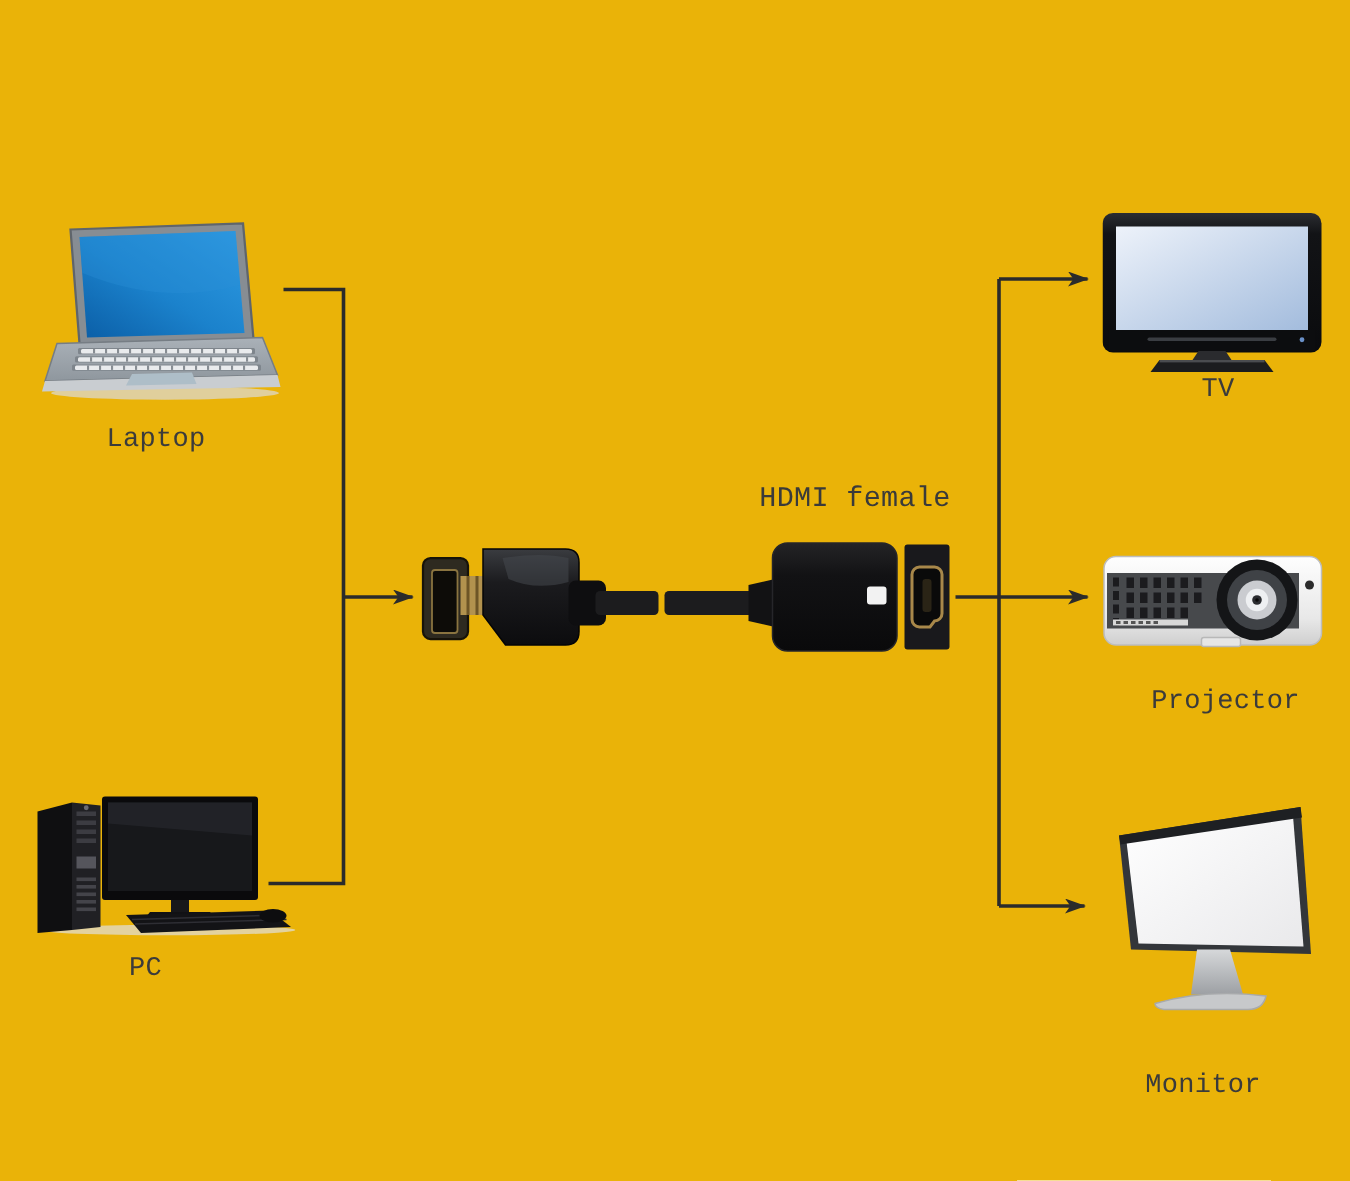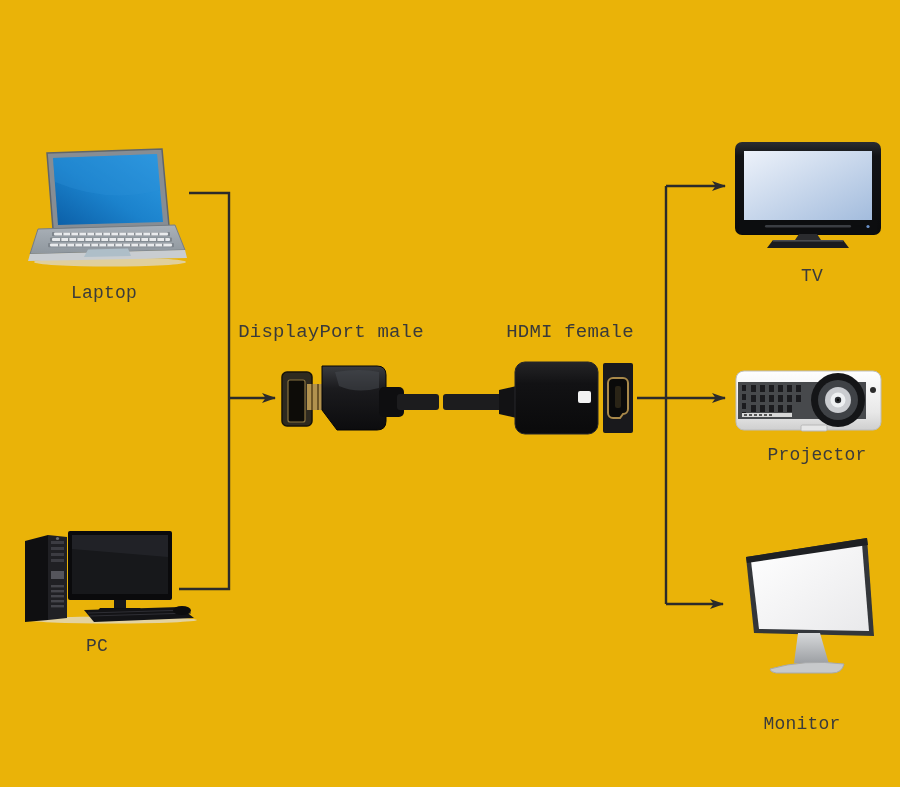--- a/index.html
+++ b/index.html
@@ -182,21 +182,20 @@
     <rect x="168" y="40" width="60" height="16" rx="3" fill="#1c1c1e"></rect>
     <polygon points="224,36 246,31 246,65 224,60" fill="#121214"></polygon>
 
     <rect x="240" y="8" width="83" height="72" rx="10" fill="url(#abody)" stroke="#26262a" stroke-width="1"></rect>
     <rect x="303" y="37" width="13" height="12" rx="2" fill="#f2f2f2"></rect>
 
     <rect x="328" y="9" width="30" height="70" rx="2" fill="#19191c"></rect>
     <path d="M338,24 h10 a5,5 0 0 1 5,5 v26 a5,5 0 0 1 -5,5 l-3,4 h-7 a5,5 0 0 1 -5,-5 v-30 a5,5 0 0 1 5,-5 z" fill="#0a0a0a" stroke="#a8884a" stroke-width="2"></path>
     <rect x="340" y="32" width="6" height="22" rx="2" fill="#2a2416"></rect>
   </svg>
-  <div class="conlabel" style="left:331px;top:321px">DisplayPort male</div>
   <div class="conlabel" style="left:570px;top:321px">HDMI female</div>
 
   <svg class="abs" style="left:735px;top:139px" width="147" height="114" viewBox="0 0 147 114">
     <defs>
       <linearGradient id="tvscr" x1="0" y1="0" x2="1" y2="1">
         <stop offset="0" stop-color="#edf2fa"></stop>
         <stop offset="1" stop-color="#a3bcdd"></stop>
       </linearGradient>
       <linearGradient id="tvfr" x1="0" y1="0" x2="0" y2="1">
         <stop offset="0" stop-color="#2b2d31"></stop>
@@ -206,21 +205,21 @@
     </defs>
     <rect x="0" y="3" width="146" height="93" rx="7" fill="url(#tvfr)"></rect>
     <rect x="9" y="12" width="128" height="69" fill="url(#tvscr)"></rect>
     <rect x="4" y="81" width="138" height="14" fill="#0c0d0f"></rect>
     <rect x="30" y="86" width="86" height="2.4" rx="1.2" fill="#3a3d42"></rect>
     <circle cx="133" cy="87.5" r="1.6" fill="#6a90c8"></circle>
     <polygon points="64,95 82,95 86,101 60,101" fill="#2a2b2e"></polygon>
     <polygon points="38,101 108,101 114,109 32,109" fill="#1b1c1f"></polygon>
     <rect x="38" y="101" width="70" height="1.6" fill="#4a4c50"></rect>
   </svg>
-  <div class="devlabel" style="left:812px;top:266px">TV</div>
+  <div class="devlabel" style="left:812px;top:250px">TV</div>
 
   <svg class="abs" style="left:735px;top:367px" width="147" height="68" viewBox="0 0 147 68">
     <defs>
       <linearGradient id="pbody" x1="0" y1="0" x2="0" y2="1">
         <stop offset="0" stop-color="#fefefe"></stop>
         <stop offset="0.7" stop-color="#e8e8e8"></stop>
         <stop offset="1" stop-color="#cfcfcf"></stop>
       </linearGradient>
     </defs>
     <rect x="1" y="4" width="145" height="59" rx="8" fill="url(#pbody)" stroke="#bdbdbd" stroke-width="1"></rect>
@@ -259,21 +258,21 @@
     </g>
     <circle cx="103" cy="33" r="27" fill="#141517"></circle>
     <circle cx="103" cy="33" r="20" fill="#3f4246"></circle>
     <circle cx="103" cy="33" r="13" fill="#caccd0"></circle>
     <circle cx="103" cy="33" r="7.5" fill="#eef0f2"></circle>
     <circle cx="103" cy="33" r="3.2" fill="#2a2c30"></circle>
     <circle cx="103" cy="33" r="1.2" fill="#0a0a0a"></circle>
     <circle cx="138" cy="23" r="3" fill="#2b2b2b"></circle>
     <rect x="66" y="58" width="26" height="6" rx="1.5" fill="#e6e6e6" stroke="#b8b8b8" stroke-width="1"></rect>
   </svg>
-  <div class="devlabel" style="left:817px;top:445px">Projector</div>
+  <div class="devlabel" style="left:817px;top:458px">Projector</div>
 
   <svg class="abs" style="left:740px;top:533px" width="137" height="145" viewBox="0 0 137 145">
     <defs>
       <linearGradient id="mscr" x1="0" y1="0" x2="1" y2="1">
         <stop offset="0" stop-color="#ffffff"></stop>
         <stop offset="1" stop-color="#e9e9eb"></stop>
       </linearGradient>
       <linearGradient id="mstand" x1="0" y1="0" x2="0" y2="1">
         <stop offset="0" stop-color="#d6d8da"></stop>
         <stop offset="1" stop-color="#9b9ea2"></stop>

